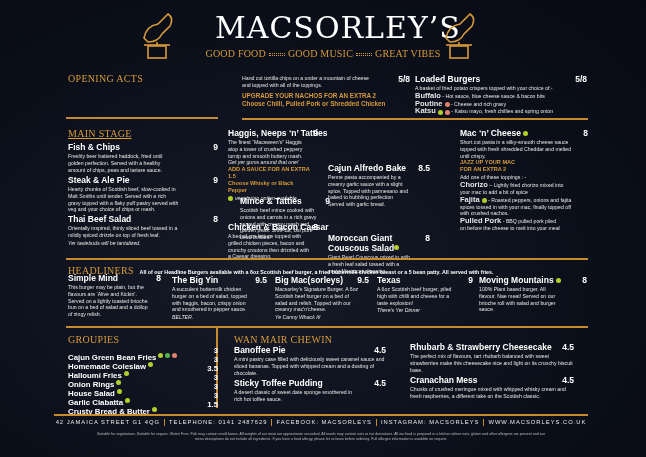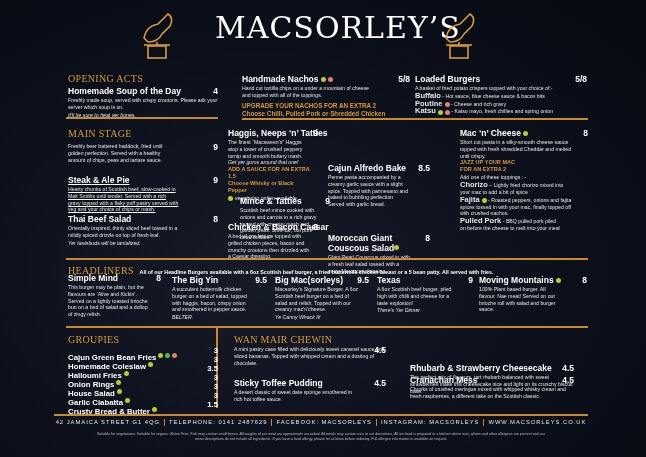--- a/index.html
+++ b/index.html
@@ -42,57 +42,54 @@
       <line x1="4" y1="33" x2="30" y2="33" stroke="#d89a3a" stroke-width="1.6"></line>
       <line x1="17" y1="30" x2="17" y2="33" stroke="#d89a3a" stroke-width="1.6"></line>
     </svg>
     <div class="brand">MACSORLEY’S</div>
     <svg class="gramo gramo-r" style="left:442px" viewBox="0 0 34 48">
       <path d="M4 26 Q6 14 18 12 L28 2 Q34 6 30 14 L22 22 Q18 30 8 30 Z" fill="none" stroke="#d89a3a" stroke-width="1.6"></path>
       <rect x="8" y="34" width="18" height="12" fill="none" stroke="#d89a3a" stroke-width="1.6"></rect>
       <line x1="4" y1="33" x2="30" y2="33" stroke="#d89a3a" stroke-width="1.6"></line>
       <line x1="17" y1="30" x2="17" y2="33" stroke="#d89a3a" stroke-width="1.6"></line>
     </svg>
+    <div class="tagline">
+      <span>GOOD FOOD</span><span class="sep"></span><span>GOOD MUSIC</span><span class="sep"></span><span>GREAT VIBES</span>
+    </div>
   </div>
 
   <div class="section-title" style="left:68px;top:73px;">OPENING ACTS</div>
-  <div class="item" style="left:68px;top:86px;width:150px;">
-    <div class="name">Homemade Soup of the Day</div>
-    <div class="price">4</div>
-    <div class="desc">Freshly made soup, served with crispy croutons. Please ask your server which soup is on.</div>
-    <div class="desc"><i>It'll be sure to heat yer bones.</i></div>
-  </div>
 
   <div class="item" style="left:242px;top:74px;width:168px;">
-    <div class="name"><span>Handmade Nachos</span><span class="dot veg"></span><span class="dot gf"></span></div>
     <div class="price">5/8</div>
     <div class="desc" style="width:130px">Hand cut tortilla chips on a under a mountain of cheese and topped with all of the toppings.</div>
     <div class="gold" style="margin-top:3px">UPGRADE YOUR NACHOS FOR AN EXTRA 2</div>
     <div class="gold">Choose Chilli, Pulled Pork or Shredded Chicken</div>
   </div>
 
   <div class="item" style="left:415px;top:74px;width:172px;">
     <div class="name">Loaded Burgers</div>
     <div class="price">5/8</div>
     <div class="desc">A basket of fried potato crispers topped with your choice of:-</div>
     <div class="desc"><span class="sub">Buffalo</span><span> - Hot sauce, blue cheese sauce &amp; bacon bits</span></div>
     <div class="desc"><span class="sub">Poutine</span><span class="dot gf"></span><span> - Cheese and rich gravy</span></div>
     <div class="desc"><span class="sub">Katsu</span><span class="dot veg"></span><span class="dot gf"></span><span> - Katsu mayo, fresh chillies and spring onion</span></div>
   </div>
 
   <div class="hr" style="left:66px;top:117px;width:152px;"></div>
   <div class="hr" style="left:242px;top:118px;width:346px;"></div>
 
-  <div class="section-title" style="left:68px;top:128px;">MAIN STAGE</div>
+  <div class="section-title" style="left:68px;top:128px;text-decoration:underline;">MAIN STAGE</div>
 
   <div class="item" style="left:68px;top:142px;width:150px;">
+    <div class="name">Fish &amp; Chips</div>
     <div class="price">9</div>
     <div class="desc" style="width:108px">Freshly beer battered haddock, fried until golden perfection. Served with a healthy amount of chips, peas and tartare sauce.</div>
   </div>
-  <div class="item" style="left:68px;top:175px;width:150px;text-decoration:underline;">
+  <div class="item" style="left:68px;top:175px;width:150px;">
     <div class="name">Steak &amp; Ale Pie</div>
     <div class="price">9</div>
     <div class="desc" style="width:112px">Hearty chunks of Scottish beef, slow-cooked in Malt Smiths until tender. Served with a rich gravy topped with a flaky puff pastry served with veg and your choice of chips or mash.</div>
   </div>
   <div class="item" style="left:68px;top:214px;width:150px;">
     <div class="name">Thai Beef Salad</div>
     <div class="price">8</div>
     <div class="desc" style="width:112px">Orientally inspired, thinly sliced beef tossed in a mildly spiced drizzle on top of fresh leaf.</div>
     <div class="desc"><i>Yer tastebuds will be tantalized.</i></div>
   </div>
@@ -187,29 +184,30 @@
   <div class="groupie" style="top:346px"><span class="name">Cajun Green Bean Fries</span><span class="dot veg"></span><span class="dot vegan"></span><span class="dot gf"></span><span class="price">3</span></div>
   <div class="groupie" style="top:355px"><span class="name">Homemade Coleslaw</span><span class="dot veg"></span><span class="price">3</span></div>
   <div class="groupie" style="top:364px"><span class="name">Halloumi Fries</span><span class="dot veg"></span><span class="price">3.5</span></div>
   <div class="groupie" style="top:373px"><span class="name">Onion Rings</span><span class="dot veg"></span><span class="price">3</span></div>
   <div class="groupie" style="top:382px"><span class="name">House Salad</span><span class="dot veg"></span><span class="price">3</span></div>
   <div class="groupie" style="top:391px"><span class="name">Garlic Ciabatta</span><span class="dot veg"></span><span class="price">3</span></div>
   <div class="groupie" style="top:400px"><span class="name">Crusty Bread &amp; Butter</span><span class="dot veg"></span><span class="price">1.5</span></div>
 
   <div class="section-title" style="left:234px;top:334px;">WAN MAIR CHEWIN</div>
   <div class="item" style="left:234px;top:345px;width:152px;">
+    <div class="name">Banoffee Pie</div>
     <div class="price">4.5</div>
     <div class="desc">A mini pastry case filled with deliciously sweet caramel sauce and sliced bananas. Topped with whipped cream and a dusting of chocolate.</div>
   </div>
   <div class="item" style="left:234px;top:378px;width:152px;">
     <div class="name">Sticky Toffee Pudding</div>
     <div class="price">4.5</div>
     <div class="desc" style="width:125px">A desert classic of sweet date sponge smothered in rich hot toffee sauce.</div>
   </div>
-  <div class="item" style="left:410px;top:342px;width:164px;margin-top:21px;">
+  <div class="item" style="left:410px;top:342px;width:164px;">
     <div class="name">Rhubarb &amp; Strawberry Cheesecake</div>
     <div class="price">4.5</div>
     <div class="desc">The perfect mix of flavours, tart rhubarb balanced with sweet strawberries make this cheesecake nice and light on its crunchy biscuit base.</div>
   </div>
   <div class="item" style="left:410px;top:375px;width:164px;">
     <div class="name">Cranachan Mess</div>
     <div class="price">4.5</div>
     <div class="desc">Chunks of crushed meringue mixed with whipped whisky cream and fresh raspberries, a different take on the Scottish classic.</div>
   </div>
 

